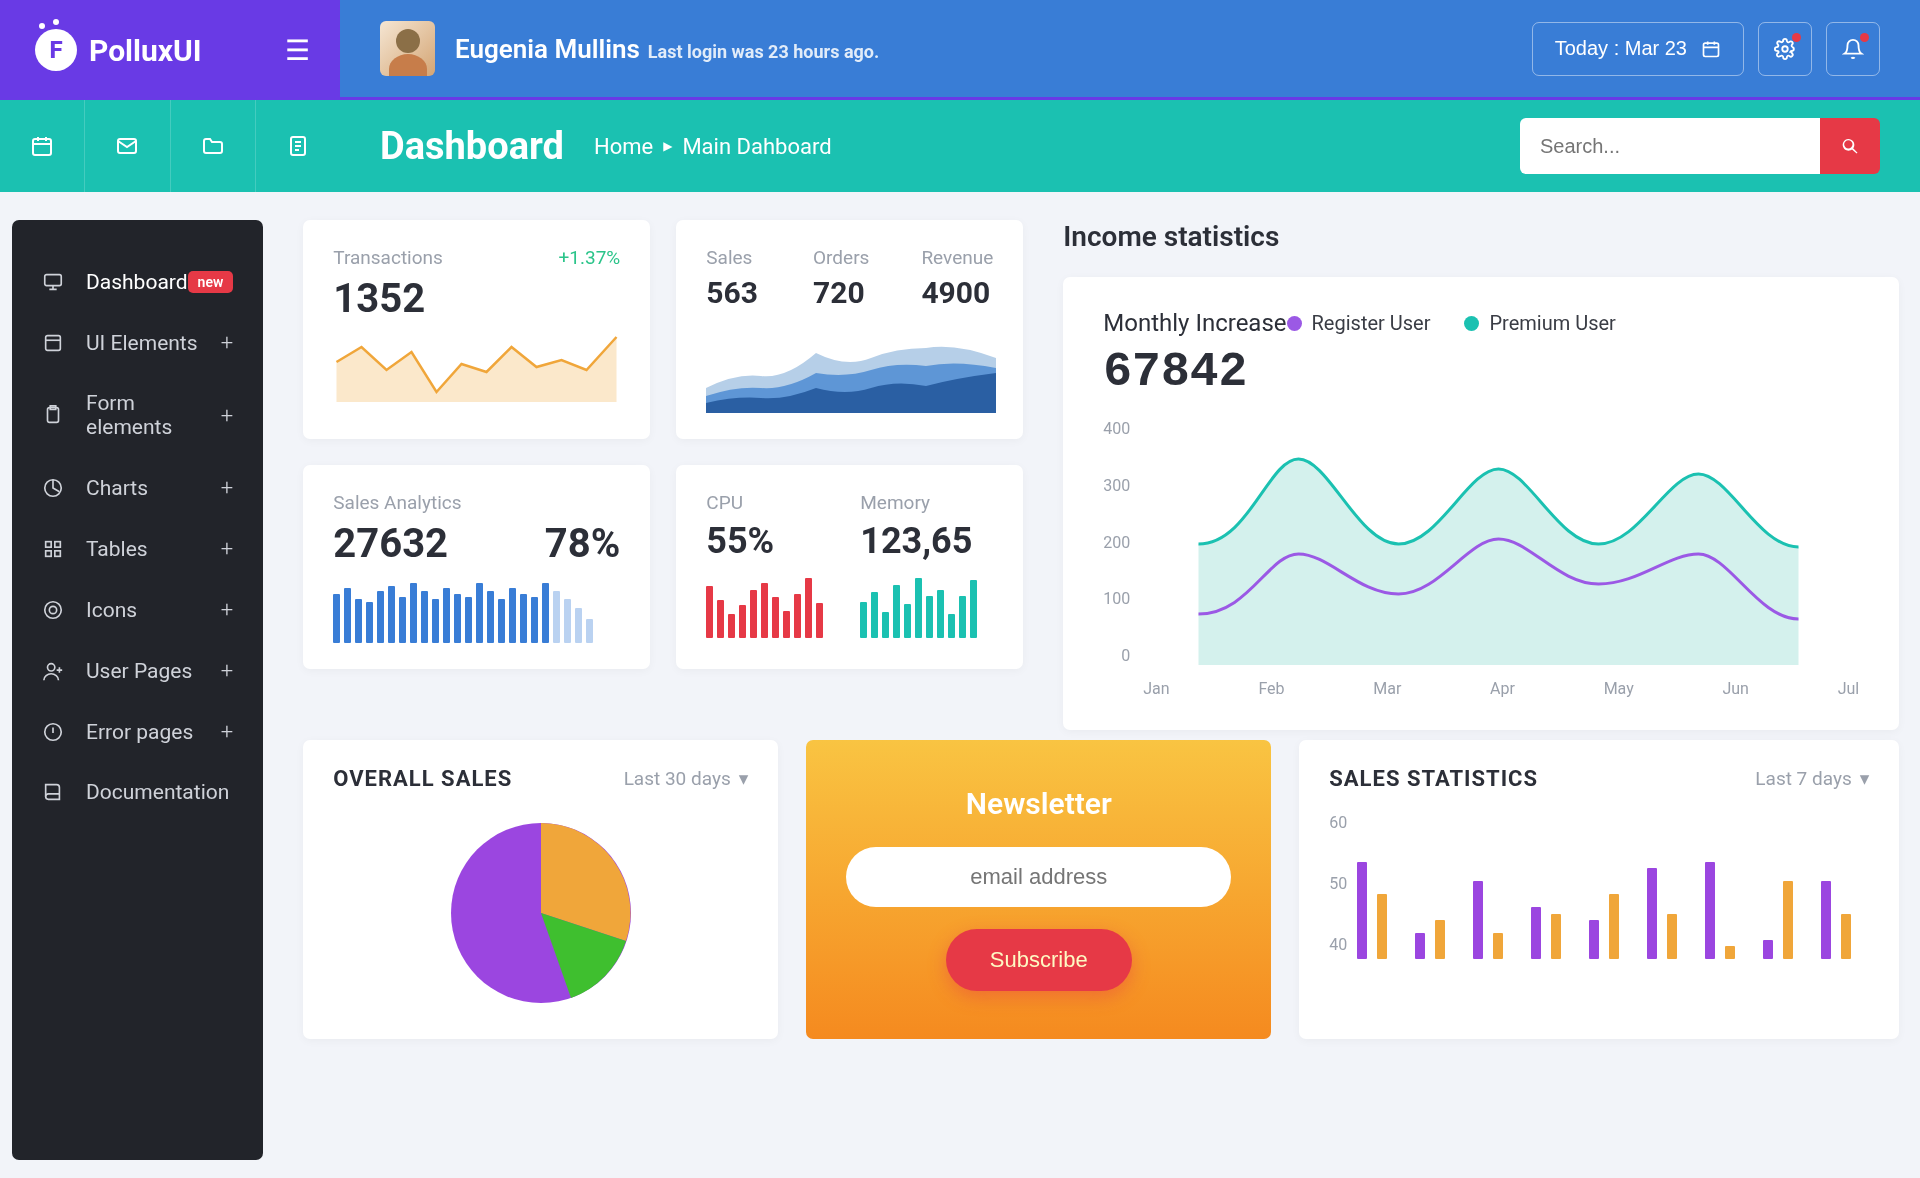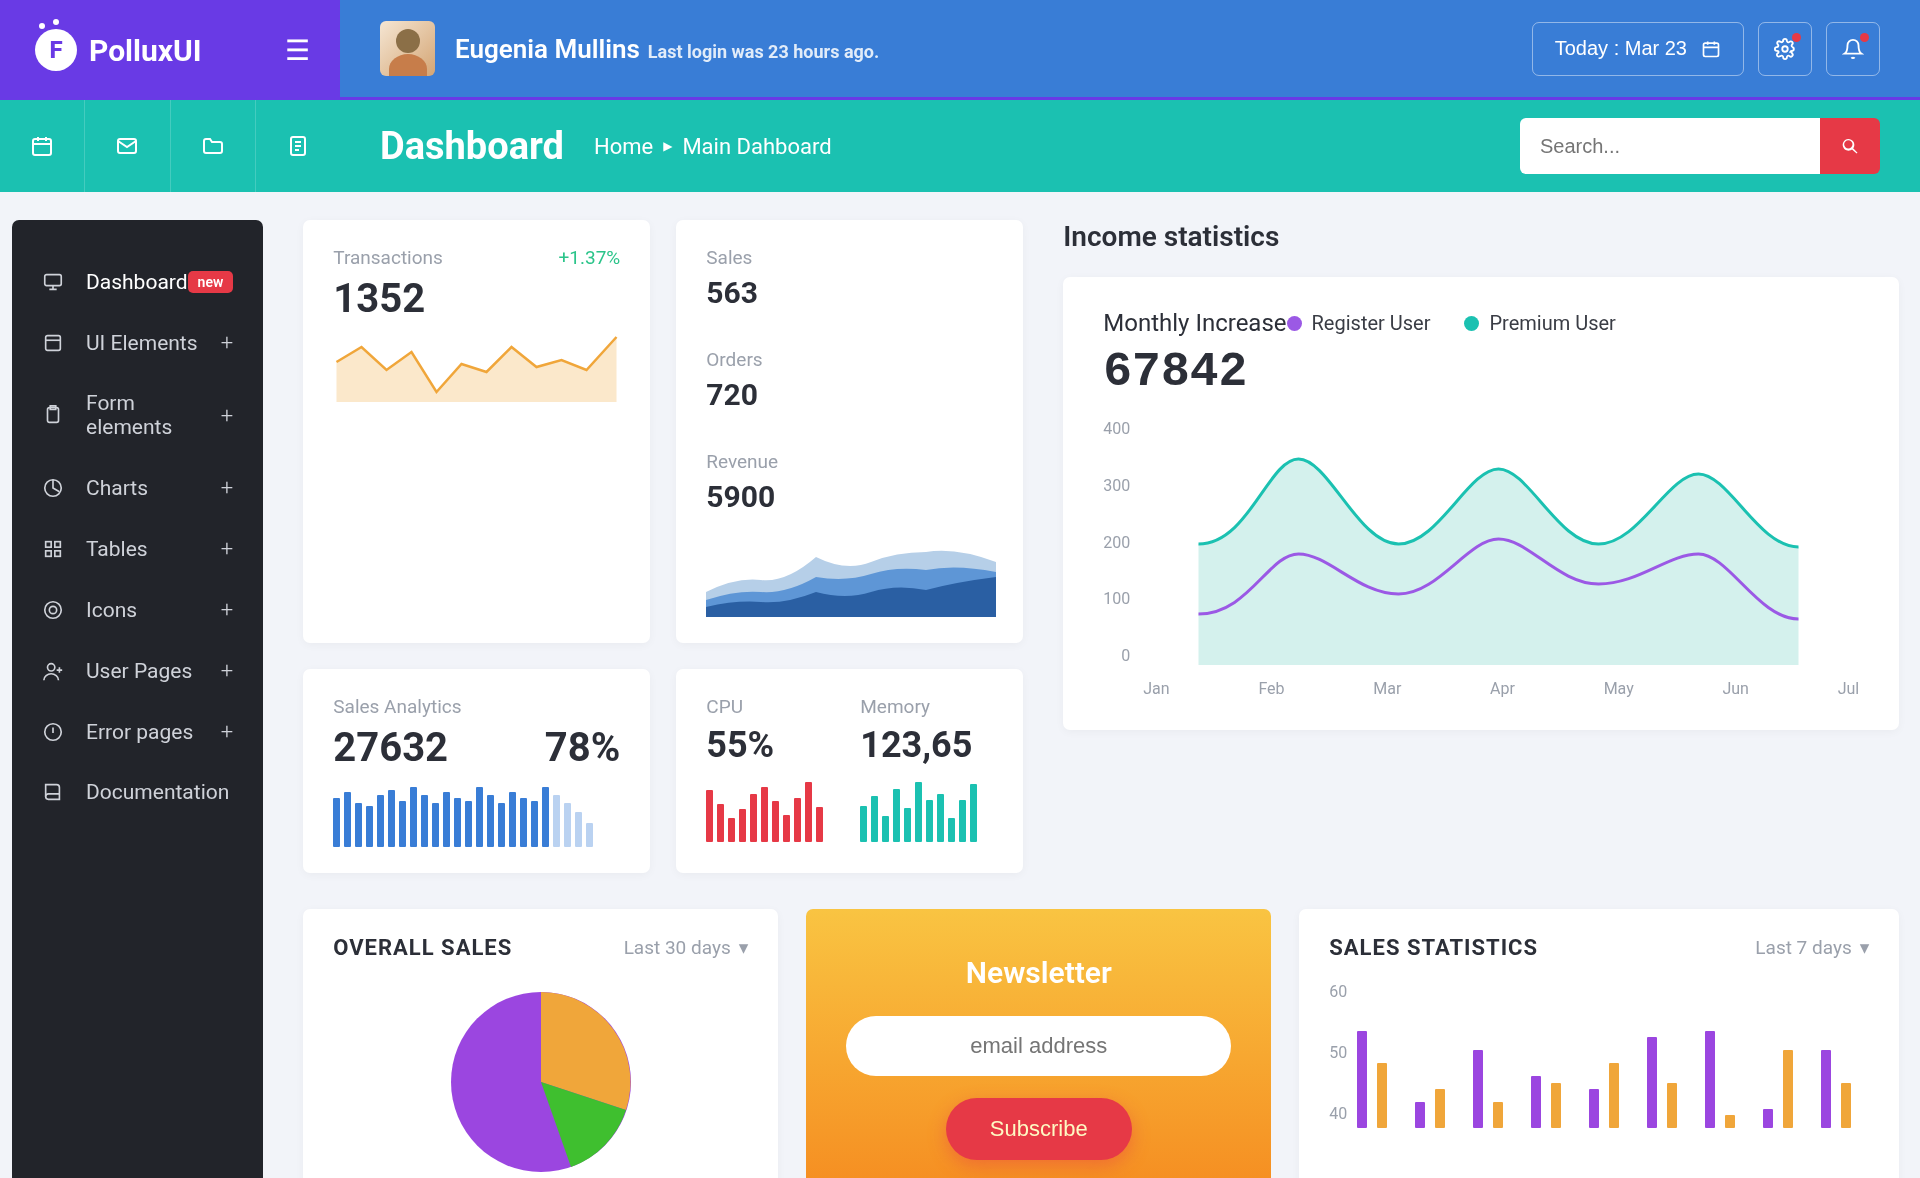--- a/index.html
+++ b/index.html
@@ -61,21 +61,21 @@
 .status-col { width: 720px; }
 .income-col { flex: 1; }
 
 .card-row { display: flex; gap: 26px; margin-bottom: 26px; }
 .card { background: #fff; border-radius: 7px; padding: 26px 30px; box-shadow: 0 2px 10px rgba(0,0,0,.04); }
 .card.small { width: 347px; }
 .card-lbl { color: #9aa0ab; font-size: 19px; margin-bottom: 6px; }
 .card-big { font-size: 40px; font-weight: 700; color: #2c2f38; }
 .card-green { color: #2bc48a; font-size: 19px; }
 .card-top { display: flex; justify-content: space-between; }
-.triple { display: flex; gap: 38px; flex-direction: column; }
+.triple { display: flex; gap: 52px; }
 .triple > div { flex: 1; }
 .triple .val { font-size: 30px; font-weight: 700; color: #2c2f38; margin-top: 4px; }
 .dual { display: flex; justify-content: space-between; align-items: flex-end; }
 
 .income-card { background: #fff; border-radius: 7px; padding: 32px 40px; box-shadow: 0 2px 10px rgba(0,0,0,.04); }
 .income-head { display: flex; justify-content: flex-start; margin-bottom: 8px; }
 .income-title { font-size: 24px; color: #2c2f38; }
 .legend { display: flex; gap: 34px; font-size: 20px; color: #3a3d45; }
 .legend span { display: flex; align-items: center; gap: 10px; }
 .legend i { width: 15px; height: 15px; border-radius: 50%; display: inline-block; }
@@ -311,21 +311,21 @@
               <div>
                   <div class="card-lbl">Sales</div>
                   <div class="val">563</div>
                 </div>
               <div>
                   <div class="card-lbl">Orders</div>
                   <div class="val">720</div>
                 </div>
               <div>
                   <div class="card-lbl">Revenue</div>
-                  <div class="val">5900</div>
+                  <div class="val">4900</div>
                 </div>
             </div>
             <svg class="mini" viewBox="0 0 290 95" width="290" height="95" style="margin-top:8px">
               <path d="M0 70 Q30 55 55 58 T110 35 Q140 50 165 40 T220 30 Q250 25 290 40 L290 95 L0 95 Z" fill="#b6cfe8"></path>
               <path d="M0 78 Q30 68 55 70 T110 55 Q140 60 165 52 T220 48 Q250 42 290 50 L290 95 L0 95 Z" fill="#5e96d6"></path>
               <path d="M0 85 Q30 78 55 80 T110 70 Q140 78 165 70 T220 68 Q250 60 290 55 L290 95 L0 95 Z" fill="#2a5fa3"></path>
             </svg>
           </div>
         </div>
 

